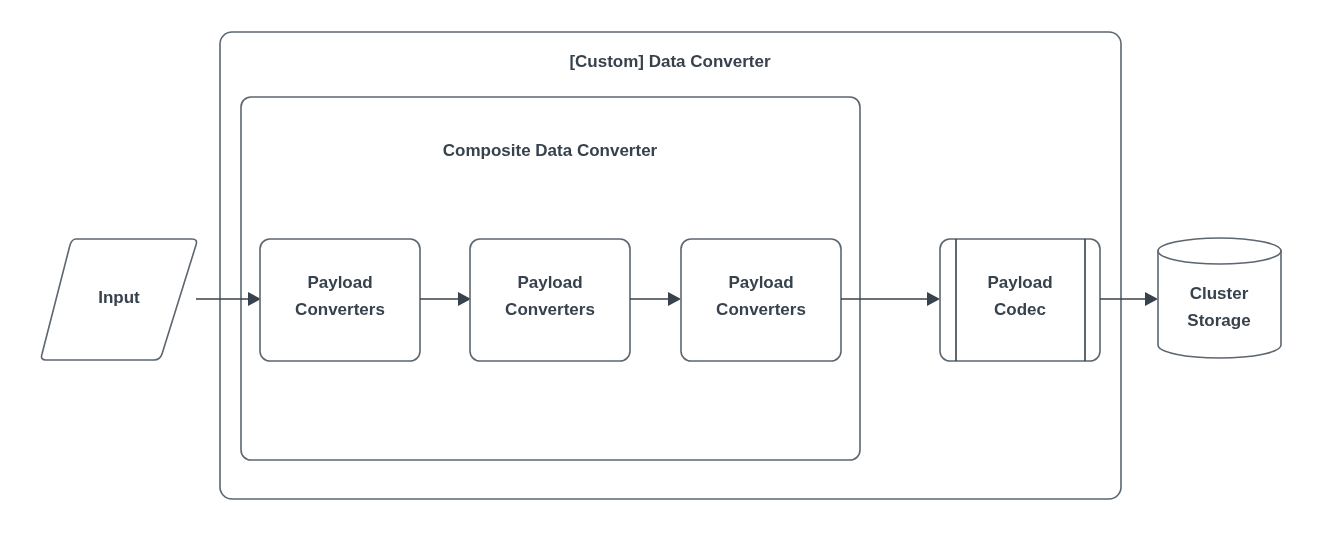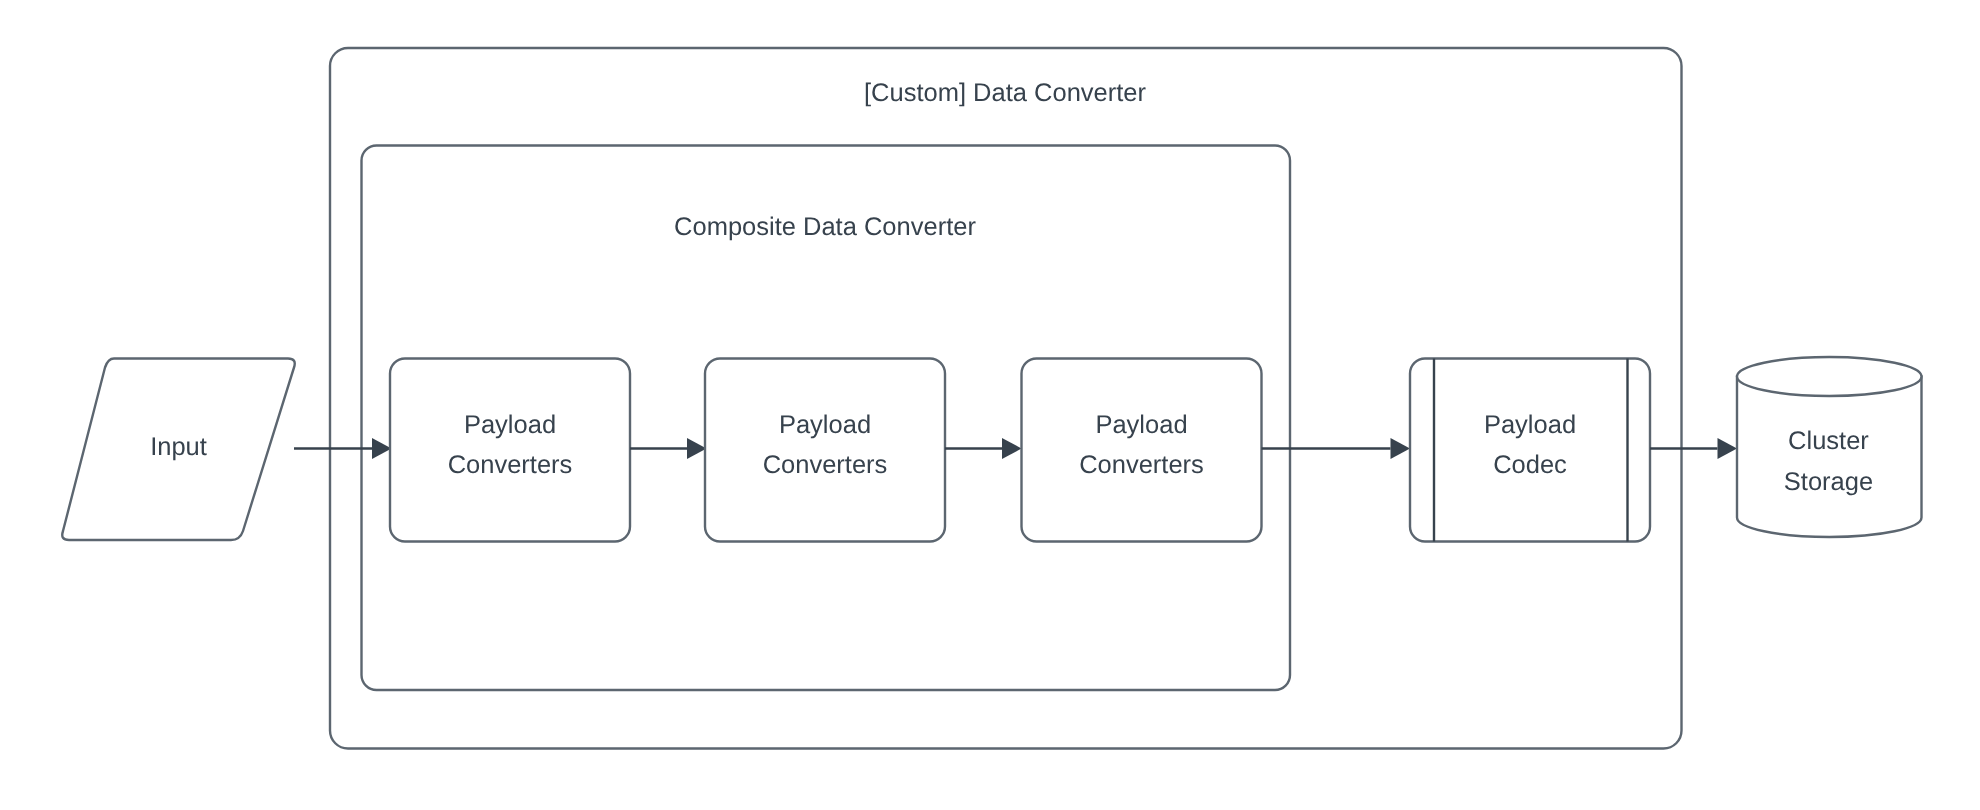--- a/index.html
+++ b/index.html
@@ -10,20 +10,21 @@
   }
   body {
     font-family: "Liberation Sans", sans-serif;
   }
   #canvas {
     position: relative;
     width: 1320px;
     height: 540px;
     background: #ffffff;
     overflow: hidden;
+    font-weight: bold;
   }
   #diagram-svg {
     position: absolute;
     top: 0;
     left: 0;
     width: 1320px;
     height: 540px;
   }
   .shape-stroke {
     fill: #ffffff;

